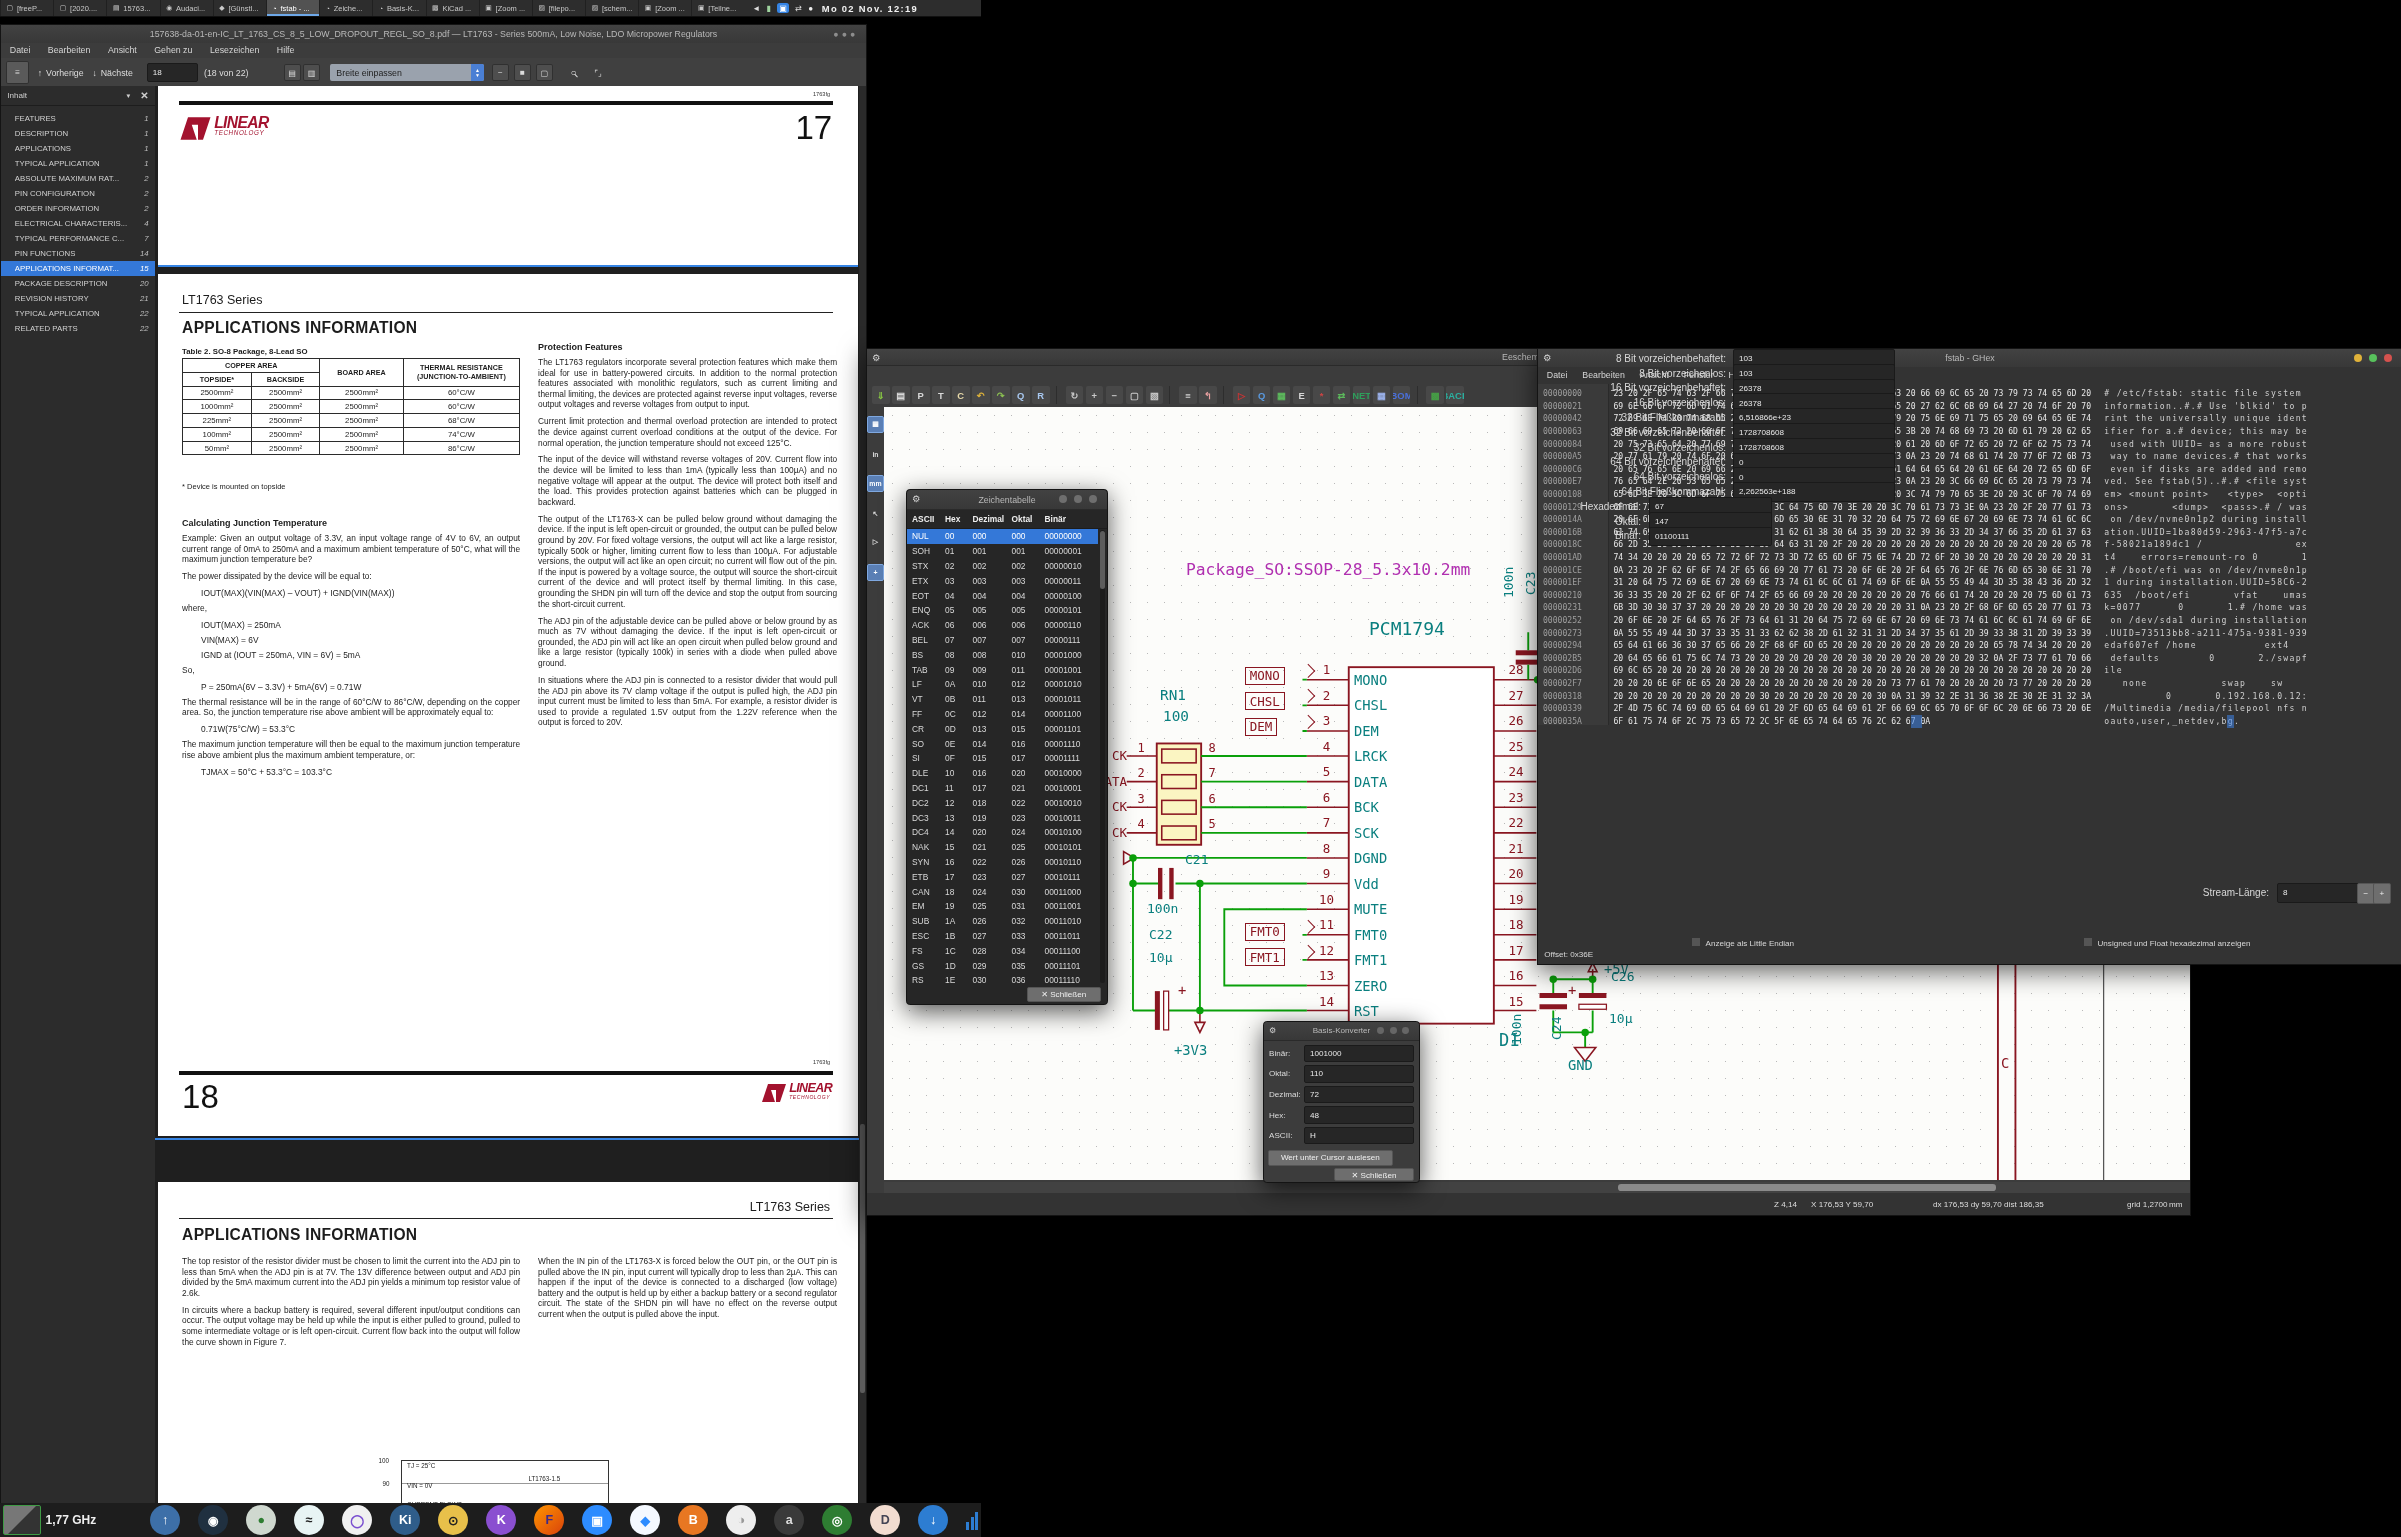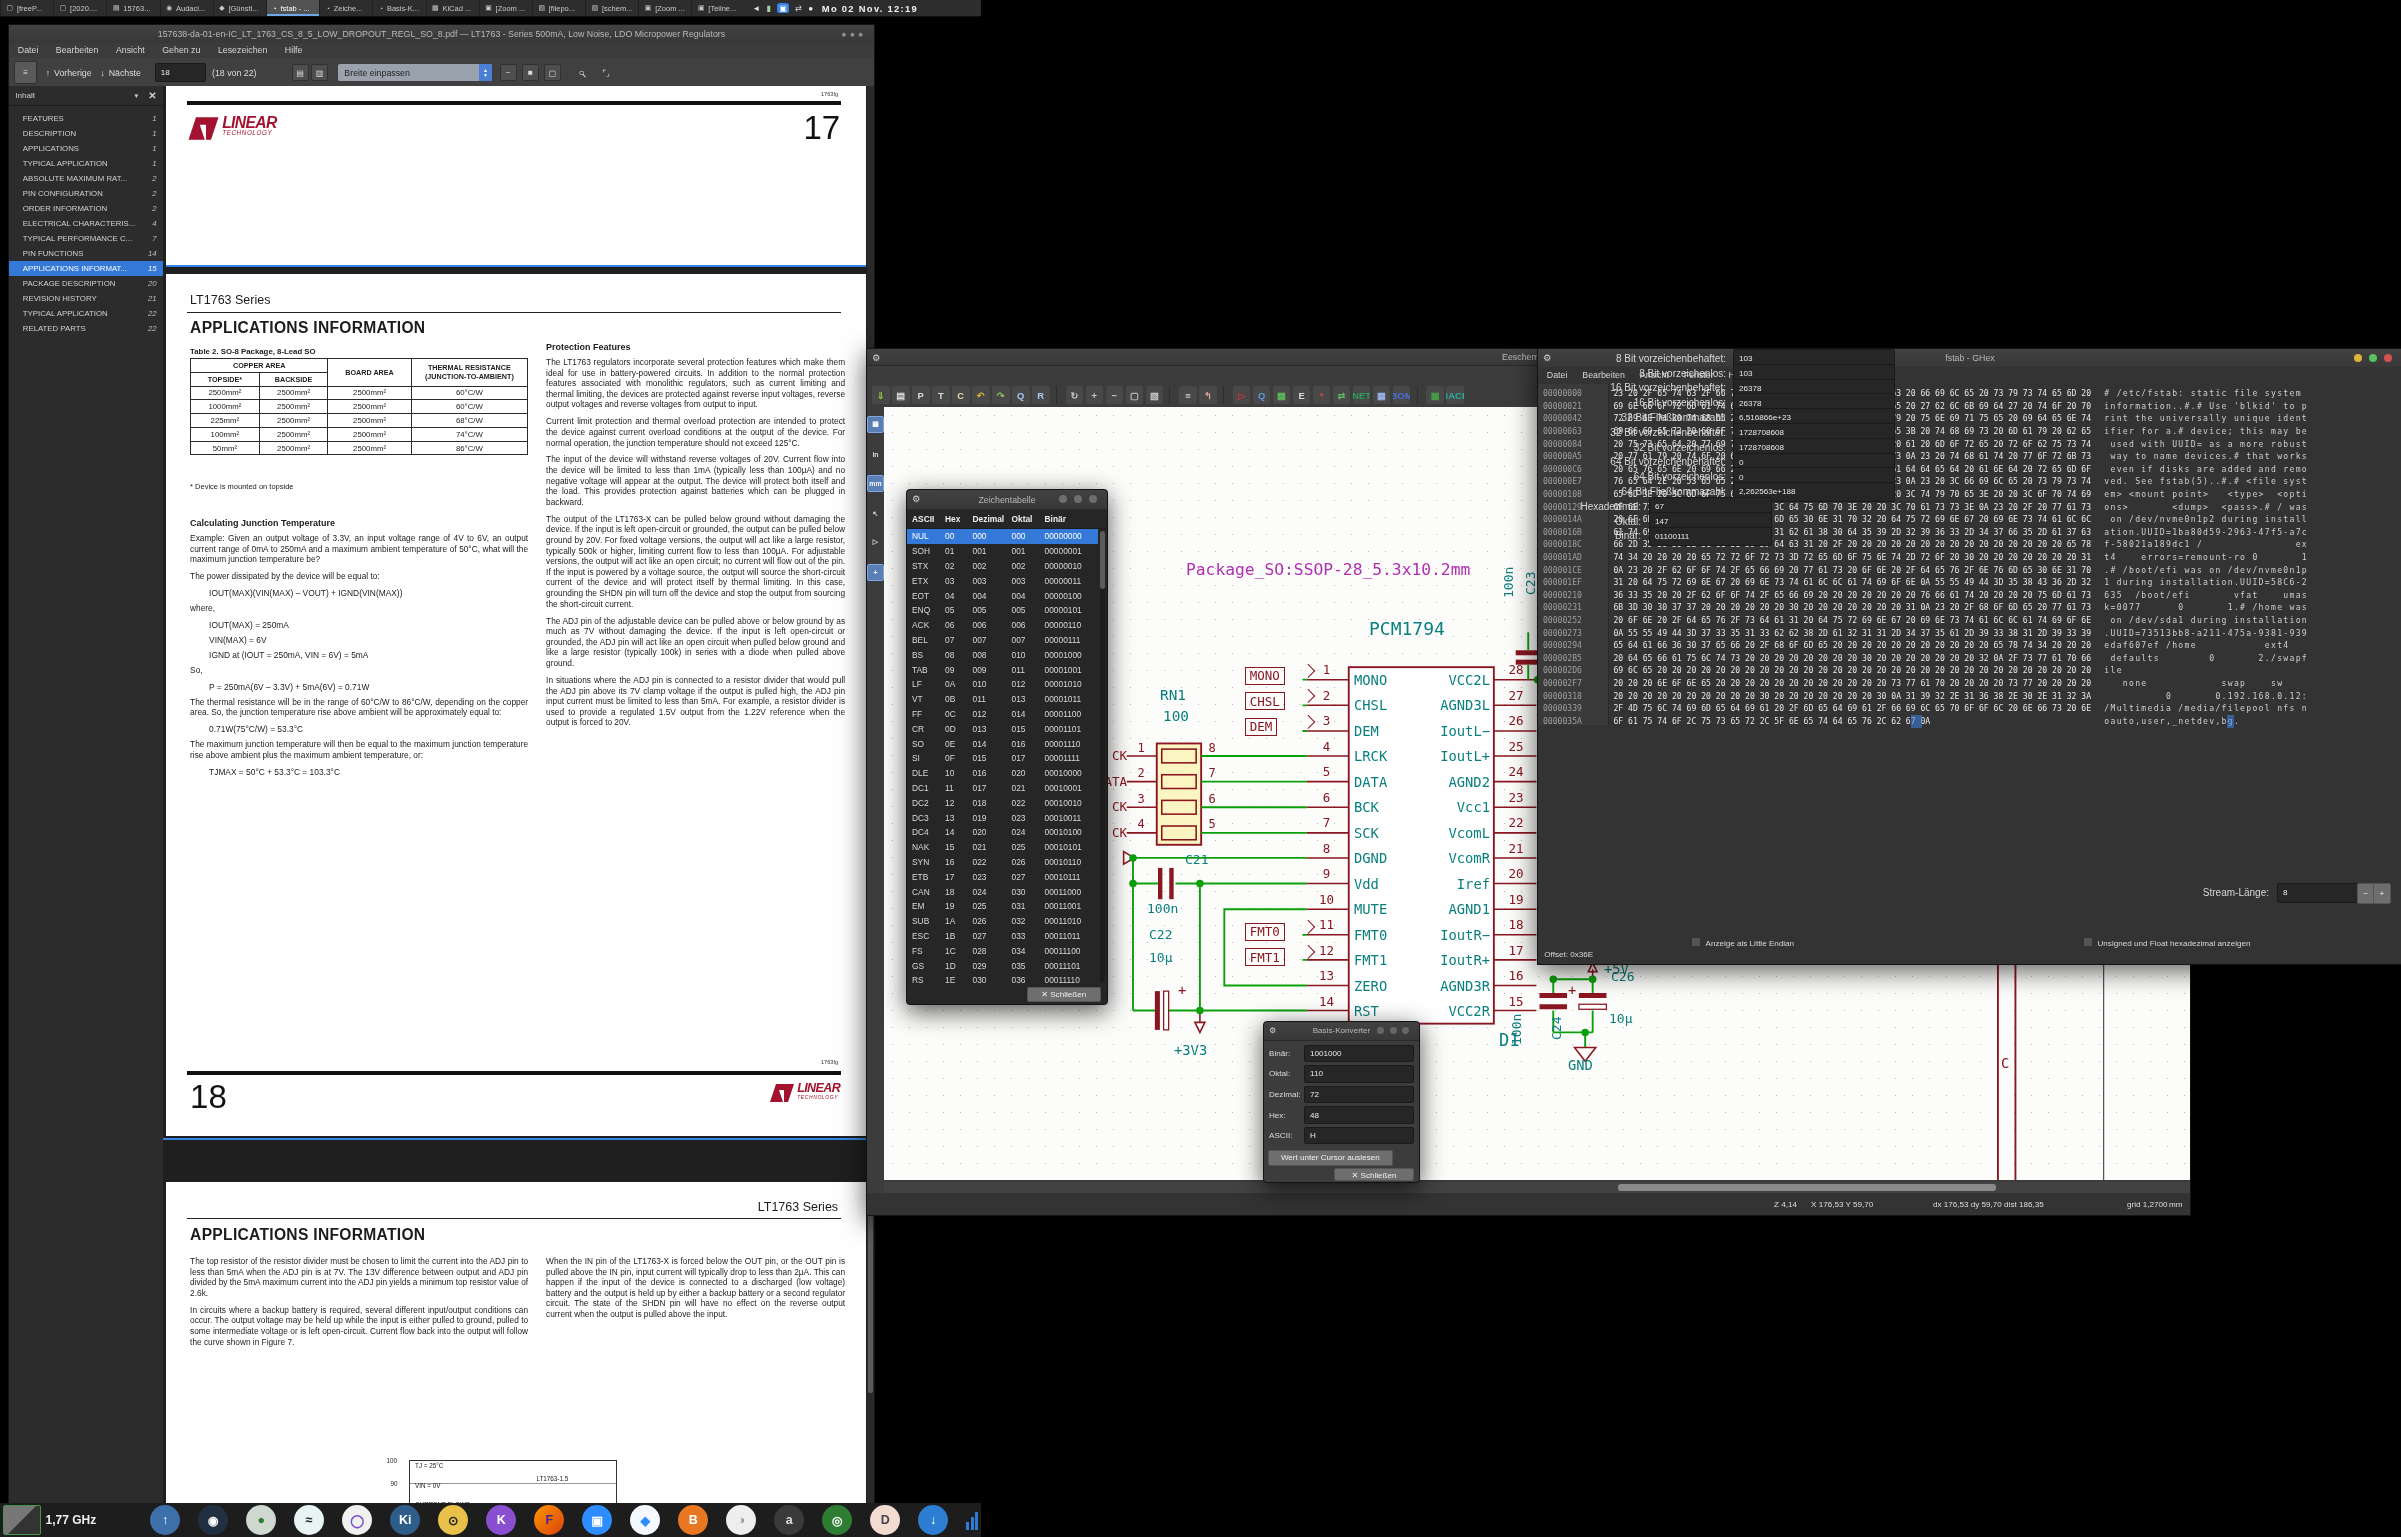--- a/index.html
+++ b/index.html
@@ -161,21 +161,21 @@
   <div class="tray" style="margin-left:1.3px">
     <span>◄</span>
     <span style="color:#9fd49f">▮</span>
     <span style="background:#3584e4;color:#fff;border-radius:2.5px;padding:0 1.9px">▣</span>
     <span>⇄</span>
     <span style="color:#eee">●</span>
   </div>
   <div class="clock">Mo 02 Nov. 12:19</div>
 </div>
 
-<div class="win" style="left:8px;top:24px;width:865px;height:1483px;z-index:10">
+<div class="win" style="left:0;top:24px;width:865px;height:1483px;z-index:10">
   <div class="titlebar">
     <span style="white-space:nowrap;overflow:hidden;max-width:688px">157638-da-01-en-IC_LT_1763_CS_8_5_LOW_DROPOUT_REGL_SO_8.pdf — LT1763 - Series 500mA, Low Noise, LDO Micropower Regulators</span>
     <span style="position:absolute;right:7.5px;color:#8d8d8d;letter-spacing:3.1px">●●●</span>
   </div>
   <div class="menu" style="top:17.5px;height:15px">
 
   <span class="pmenuitem">Datei</span>
       <span class="pmenuitem">Bearbeiten</span>
       <span class="pmenuitem">Ansicht</span>
       <span class="pmenuitem">Gehen zu</span>
@@ -638,37 +638,20 @@
         <div class="prow teal" style="font-size:13.8px">BCK</div>
         <div class="prow teal" style="font-size:13.8px">SCK</div>
         <div class="prow teal" style="font-size:13.8px">DGND</div>
         <div class="prow teal" style="font-size:13.8px">Vdd</div>
         <div class="prow teal" style="font-size:13.8px">MUTE</div>
         <div class="prow teal" style="font-size:13.8px">FMT0</div>
         <div class="prow teal" style="font-size:13.8px">FMT1</div>
         <div class="prow teal" style="font-size:13.8px">ZERO</div>
         <div class="prow teal" style="font-size:13.8px">RST</div>
       </div>
-    <div class="pinrows" style="left:467px;top:260px;width:139px">
-
-    <div class="prow teal" style="font-size:13.8px;justify-content:flex-end">VCC2L</div>
-        <div class="prow teal" style="font-size:13.8px;justify-content:flex-end">AGND3L</div>
-        <div class="prow teal" style="font-size:13.8px;justify-content:flex-end">IoutL−</div>
-        <div class="prow teal" style="font-size:13.8px;justify-content:flex-end">IoutL+</div>
-        <div class="prow teal" style="font-size:13.8px;justify-content:flex-end">AGND2</div>
-        <div class="prow teal" style="font-size:13.8px;justify-content:flex-end">Vcc1</div>
-        <div class="prow teal" style="font-size:13.8px;justify-content:flex-end">VcomL</div>
-        <div class="prow teal" style="font-size:13.8px;justify-content:flex-end">VcomR</div>
-        <div class="prow teal" style="font-size:13.8px;justify-content:flex-end">Iref</div>
-        <div class="prow teal" style="font-size:13.8px;justify-content:flex-end">AGND1</div>
-        <div class="prow teal" style="font-size:13.8px;justify-content:flex-end">IoutR−</div>
-        <div class="prow teal" style="font-size:13.8px;justify-content:flex-end">IoutR+</div>
-        <div class="prow teal" style="font-size:13.8px;justify-content:flex-end">AGND3R</div>
-        <div class="prow teal" style="font-size:13.8px;justify-content:flex-end">VCC2R</div>
-      </div>
     <div class="pinrows" style="left:614px;top:250px;width:36px">
 
     <div class="prow maroon" style="font-size:12.5px;justify-content:center">28</div>
         <div class="prow maroon" style="font-size:12.5px;justify-content:center">27</div>
         <div class="prow maroon" style="font-size:12.5px;justify-content:center">26</div>
         <div class="prow maroon" style="font-size:12.5px;justify-content:center">25</div>
         <div class="prow maroon" style="font-size:12.5px;justify-content:center">24</div>
         <div class="prow maroon" style="font-size:12.5px;justify-content:center">23</div>
         <div class="prow maroon" style="font-size:12.5px;justify-content:center">22</div>
         <div class="prow maroon" style="font-size:12.5px;justify-content:center">21</div>

